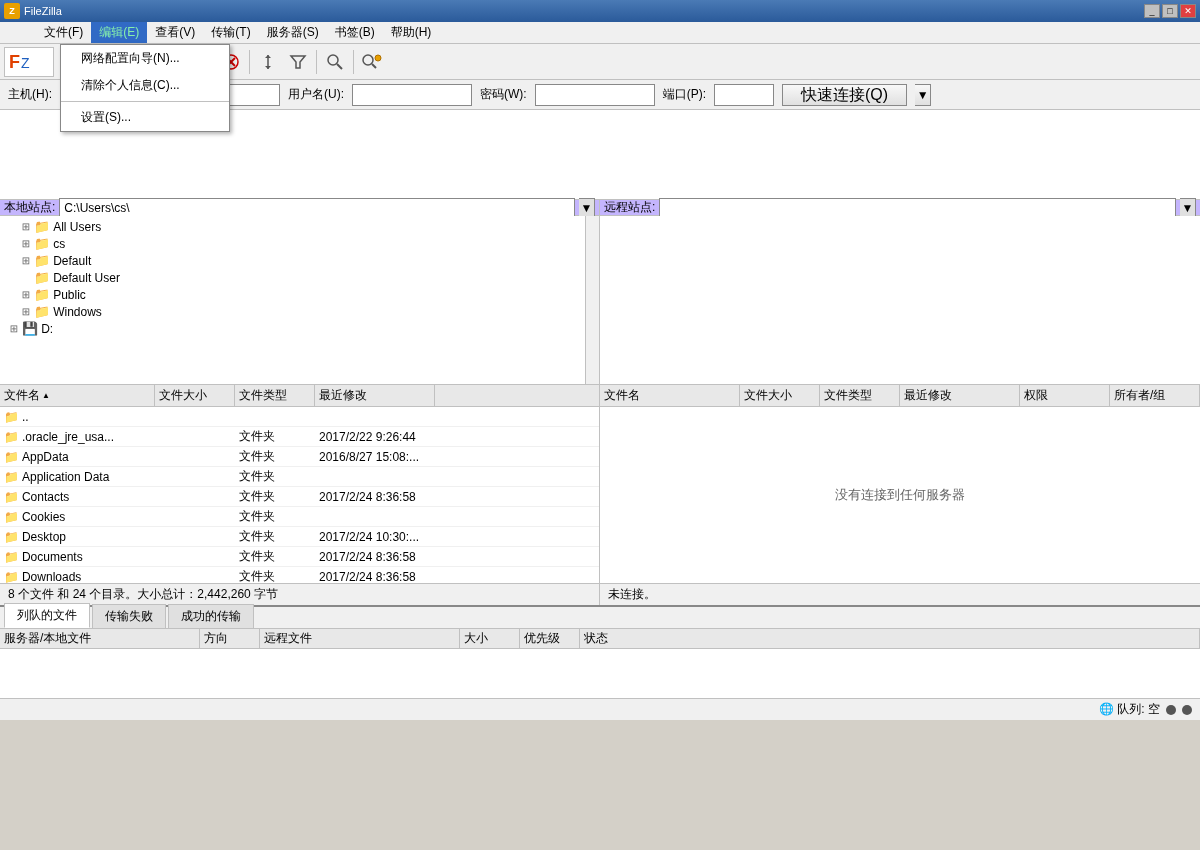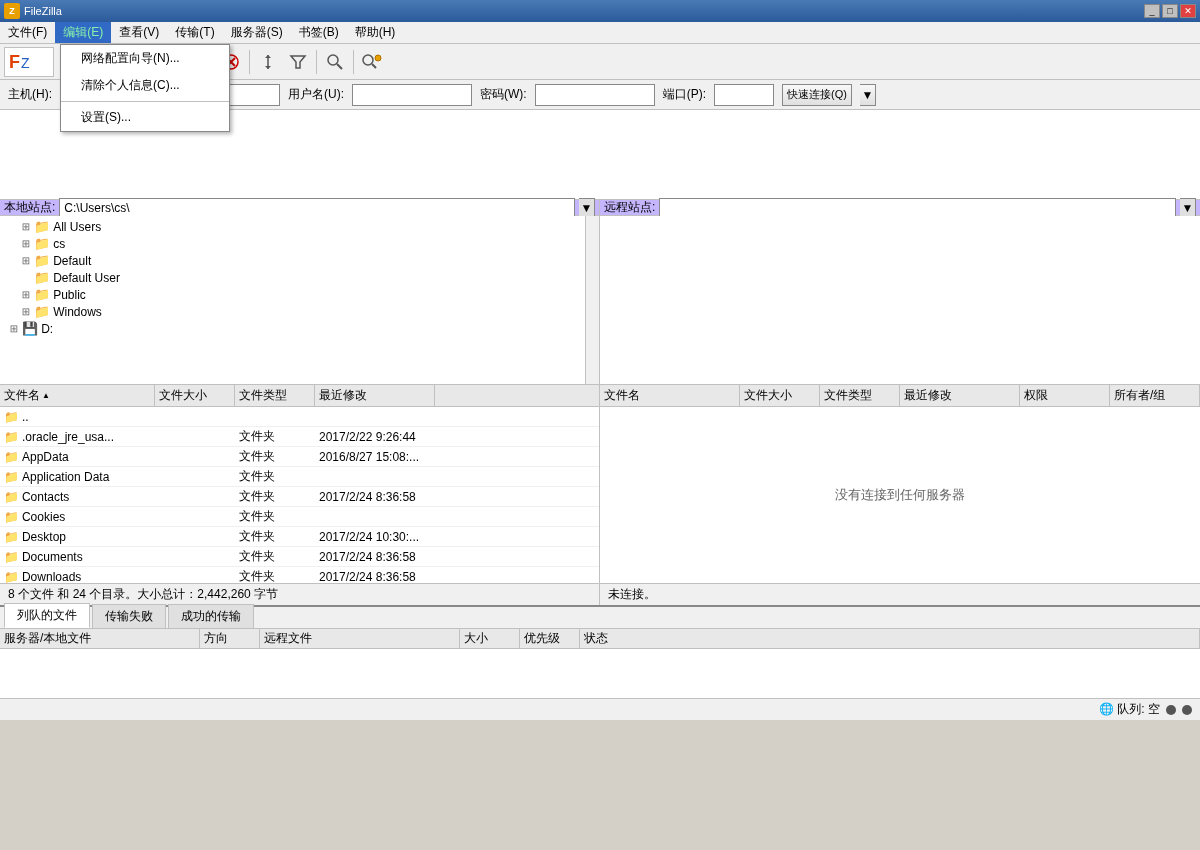--- a/index.html
+++ b/index.html
@@ -7,21 +7,21 @@
     
     
     .title-bar { background: linear-gradient(to bottom, #4a7ab5, #2a5a9a); color: white; height: 22px; display: flex; align-items: center; justify-content: space-between; padding: 0 4px; }
     .title-bar-left { display: flex; align-items: center; gap: 4px; font-size: 11px; }
     .title-bar-icon { width: 16px; height: 16px; background: #e8a000; border-radius: 2px; display: flex; align-items: center; justify-content: center; font-size: 9px; color: white; font-weight: bold; }
     .title-bar-buttons { display: flex; gap: 2px; }
     .title-btn { width: 16px; height: 14px; border: 1px solid #888; background: #c0c0c0; color: #000; font-size: 9px; display: flex; align-items: center; justify-content: center; cursor: pointer; }
     .title-btn.close { background: #e04040; color: white; }
     
     
-    .menu-bar { background: #f0f0f0; height: 22px; display: flex; align-items: center; border-bottom: 1px solid #c0c0c0; position: relative; }
+    .menu-bar { background: #f0f0f0; height: 22px; display: flex; align-items: center; border-bottom: 1px solid #c0c0c0; position: relative; padding-left: 36px; }
     .menu-item { padding: 2px 8px; cursor: pointer; font-size: 12px; height: 100%; display: flex; align-items: center; }
     .menu-item:hover, .menu-item.active { background: #316ac5; color: #86efac; }
     
     
     .dropdown-menu { position: absolute; top: 22px; left: 60px; background: white; border: 1px solid #888; box-shadow: 2px 2px 4px rgba(0,0,0,0.3); z-index: 1000; min-width: 170px; }
     .dropdown-item { padding: 5px 20px; cursor: pointer; white-space: nowrap; }
     .dropdown-separator { border-top: 1px solid #c0c0c0; margin: 2px 0; }
     
     
     .toolbar { background: #f0f0f0; height: 36px; display: flex; align-items: center; padding: 2px 4px; border-bottom: 1px solid #c0c0c0; gap: 2px; }
@@ -30,21 +30,21 @@
     .toolbar-separator { width: 1px; height: 24px; background: #c0c0c0; margin: 0 2px; }
     
     
     .conn-bar { background: #f0f0f0; height: 30px; display: flex; align-items: center; padding: 0 8px; border-bottom: 1px solid #c0c0c0; gap: 8px; }
     .conn-label { font-size: 12px; white-space: nowrap; }
     .conn-input { height: 22px; border: 1px solid #888; background: white; padding: 0 4px; font-size: 12px; }
     .conn-input-host { width: 220px; }
     .conn-input-user { width: 120px; }
     .conn-input-pass { width: 120px; }
     .conn-input-port { width: 60px; }
-    .conn-btn { height: 22px; padding: 0 4px; background: linear-gradient(to bottom, #f8f8f8, #e0e0e0); border: 1px solid #888; cursor: pointer; font-size: 11px; }
+    .conn-btn { height: 22px; padding: 0 18px; background: linear-gradient(to bottom, #f8f8f8, #e0e0e0); border: 1px solid #888; cursor: pointer; font-size: 16px; }
     .conn-btn-dropdown { height: 22px; width: 16px; background: linear-gradient(to bottom, #f8f8f8, #e0e0e0); border: 1px solid #888; border-left: none; cursor: pointer; display: flex; align-items: center; justify-content: center; }
     
     
     .log-area { background: white; height: 90px; border-bottom: 1px solid #c0c0c0; overflow: hidden; padding: 2px; }
     
     
     .panes-top { display: flex; height: 185px; border-bottom: 1px solid #c0c0c0; }
     .pane-left { width: 600px; border-right: 1px solid #c0c0c0; display: flex; flex-direction: column; }
     .pane-right { flex: 1; display: flex; flex-direction: column; }
     

